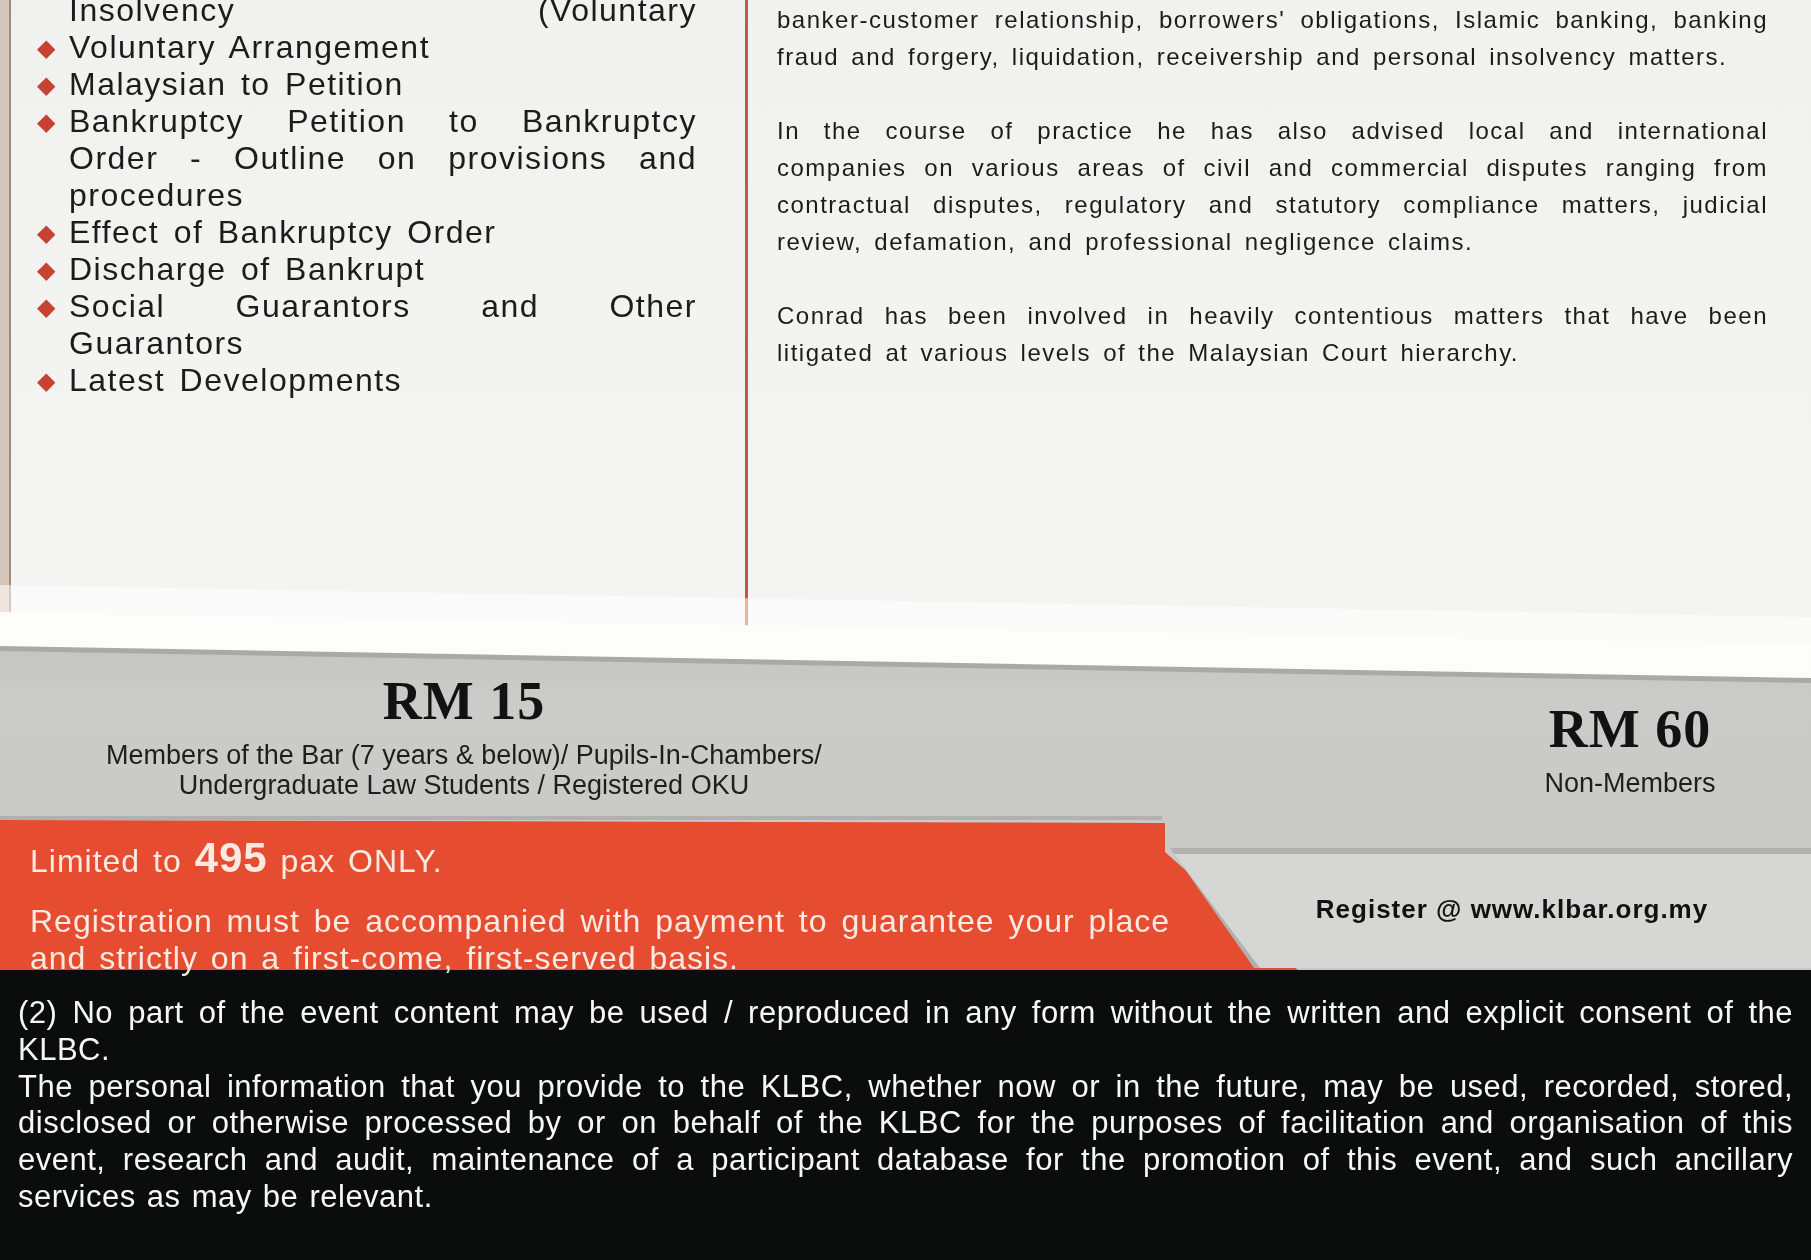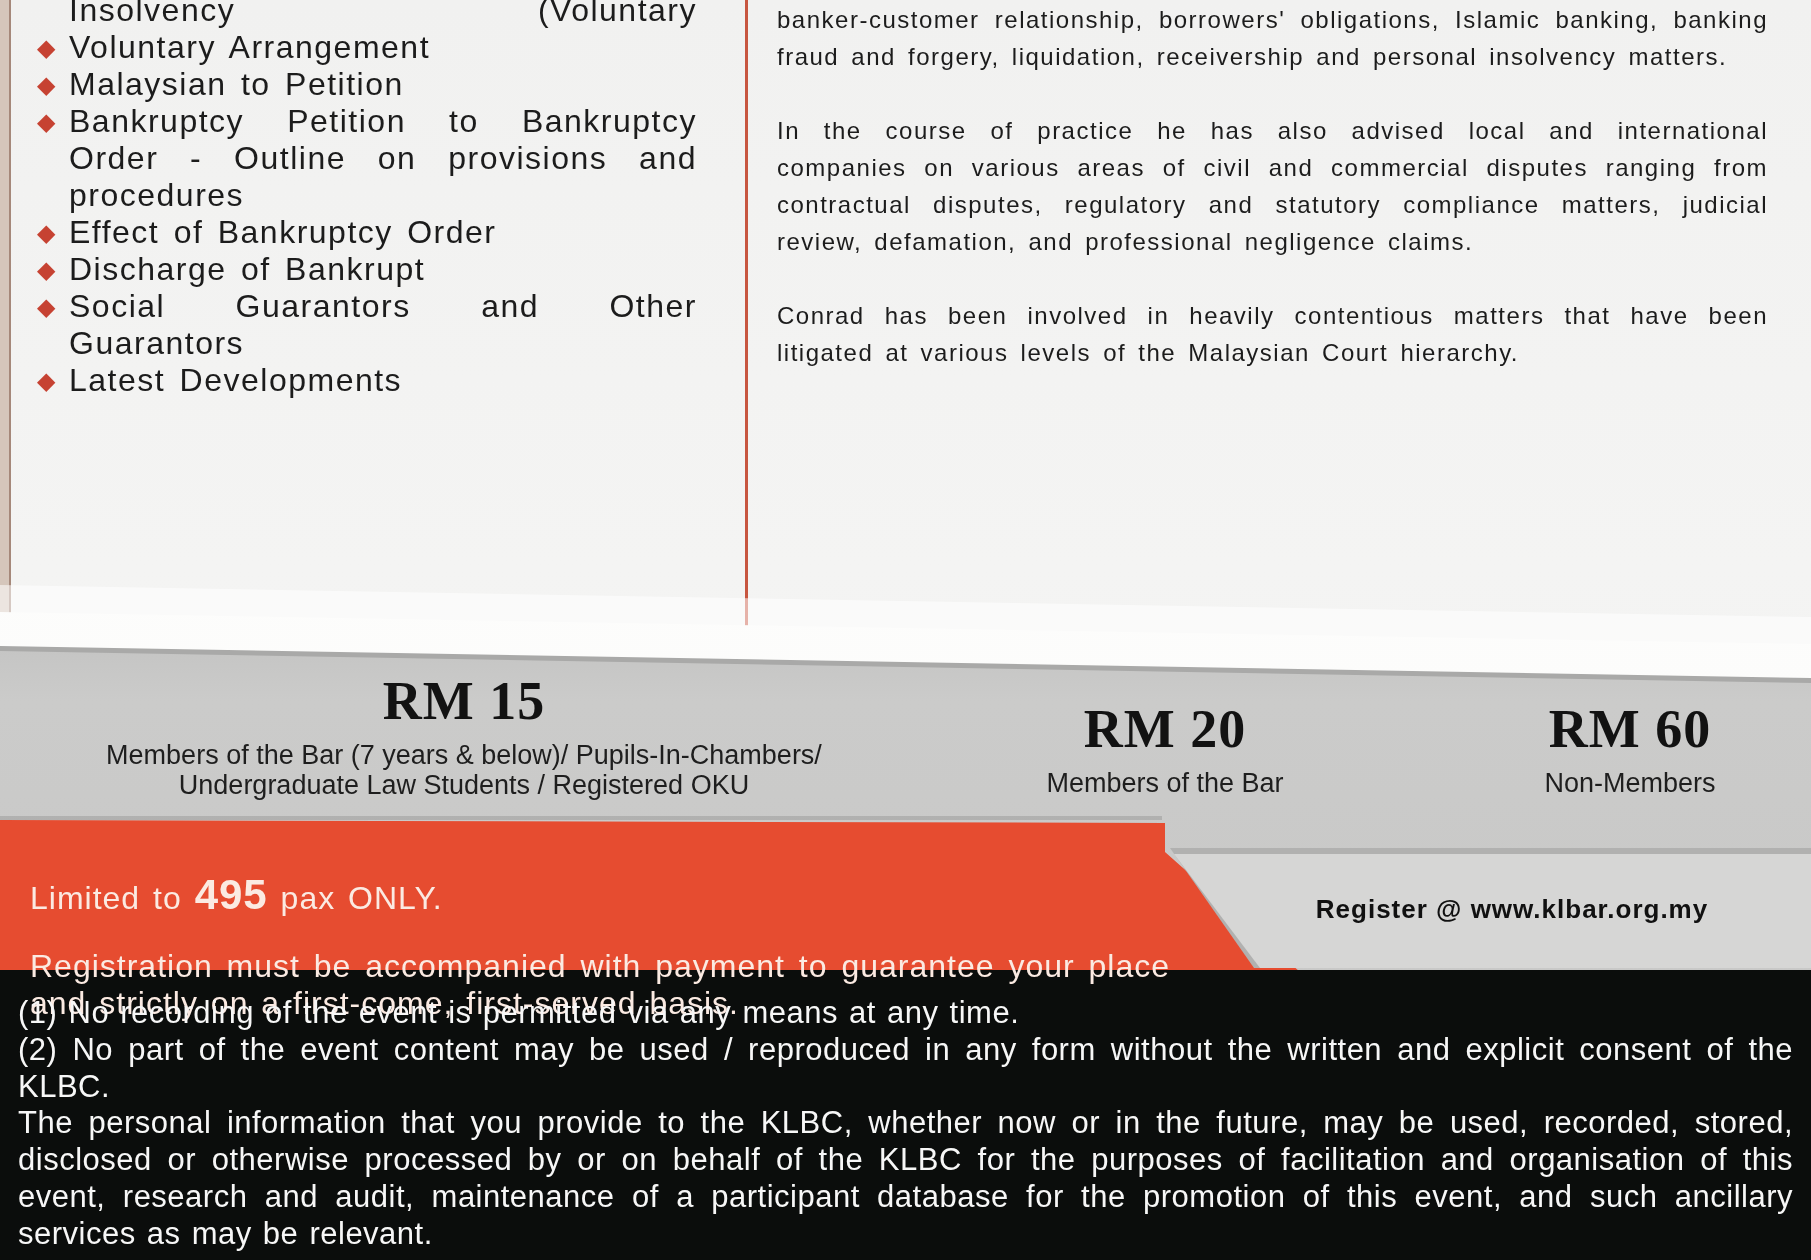--- a/index.html
+++ b/index.html
@@ -70,21 +70,21 @@
   .tier{text-align:center;}
   .tier-price{font-family:"Liberation Serif", serif;font-weight:bold;font-size:54px;
     line-height:54px;color:#121212;letter-spacing:1px;}
   .tier-desc{font-size:27px;line-height:30px;margin-top:12px;color:#1e1e1e;}
   .tier1{left:64px;top:674px;width:800px;}
   .tier2{left:950px;top:702px;width:430px;}
   .tier3{left:1420px;top:702px;width:420px;}
 
   
   .limit-wrap{left:30px;top:836px;width:1140px;color:#fbeae2;}
-  .limit-line{font-size:32px;line-height:60px;letter-spacing:1px;word-spacing:3px;margin-top:29px;}
+  .limit-line{font-size:32px;line-height:44px;letter-spacing:1px;word-spacing:3px;}
   .limit-num{font-weight:bold;font-size:42px;letter-spacing:1px;}
   .limit-note{margin-top:20px;font-size:32px;line-height:37px;letter-spacing:1px;
     word-spacing:3px;text-align:justify;}
 
   
   .register-label{left:1252px;top:852px;width:520px;height:114px;
     display:flex;align-items:center;justify-content:center;
     font-weight:bold;font-size:26px;letter-spacing:1px;color:#111;}
 
   
@@ -155,37 +155,32 @@
     <p>Conrad has been involved in heavily contentious matters that have been litigated at various levels of the Malaysian Court hierarchy.</p>
   </div>
 
   <div class="abs tier tier1">
     <div class="tier-price">RM 15</div>
     <div class="tier-desc">
       <div>Members of the Bar (7 years &amp; below)/ Pupils-In-Chambers/</div>
       <div>Undergraduate Law Students / Registered OKU</div>
     </div>
   </div>
-  <div class="abs tier tier2">
-    <div class="tier-price">RM 20</div>
-    <div class="tier-desc">Members of the Bar</div>
-  </div>
   <div class="abs tier tier3">
     <div class="tier-price">RM 60</div>
     <div class="tier-desc">Non-Members</div>
   </div>
 
   <div class="abs limit-wrap">
     <div class="limit-line">
       <span>Limited to </span><span class="limit-num">495</span><span> pax ONLY.</span>
     </div>
     <div class="limit-note">Registration must  be accompanied with payment to guarantee your place and strictly on a first-come, first-served basis.</div>
   </div>
 
   <div class="abs register-label">Register @ www.klbar.org.my</div>
 
   <div class="abs disclaimer">
-    <div>(1) No recording of the event is permitted via any means at any time.</div>
     <div>(2) No part of the event content may be used / reproduced in any form without the written and explicit consent of the KLBC.</div>
     <div>The personal information that you provide to the KLBC, whether now or in the future, may be used, recorded, stored, disclosed or otherwise processed by or on behalf of the KLBC for the purposes of facilitation and organisation of this event, research and audit, maintenance of a participant database for the promotion of this event, and such ancillary services as may be relevant.</div>
   </div>
 
 </div>
 
 </body></html>

